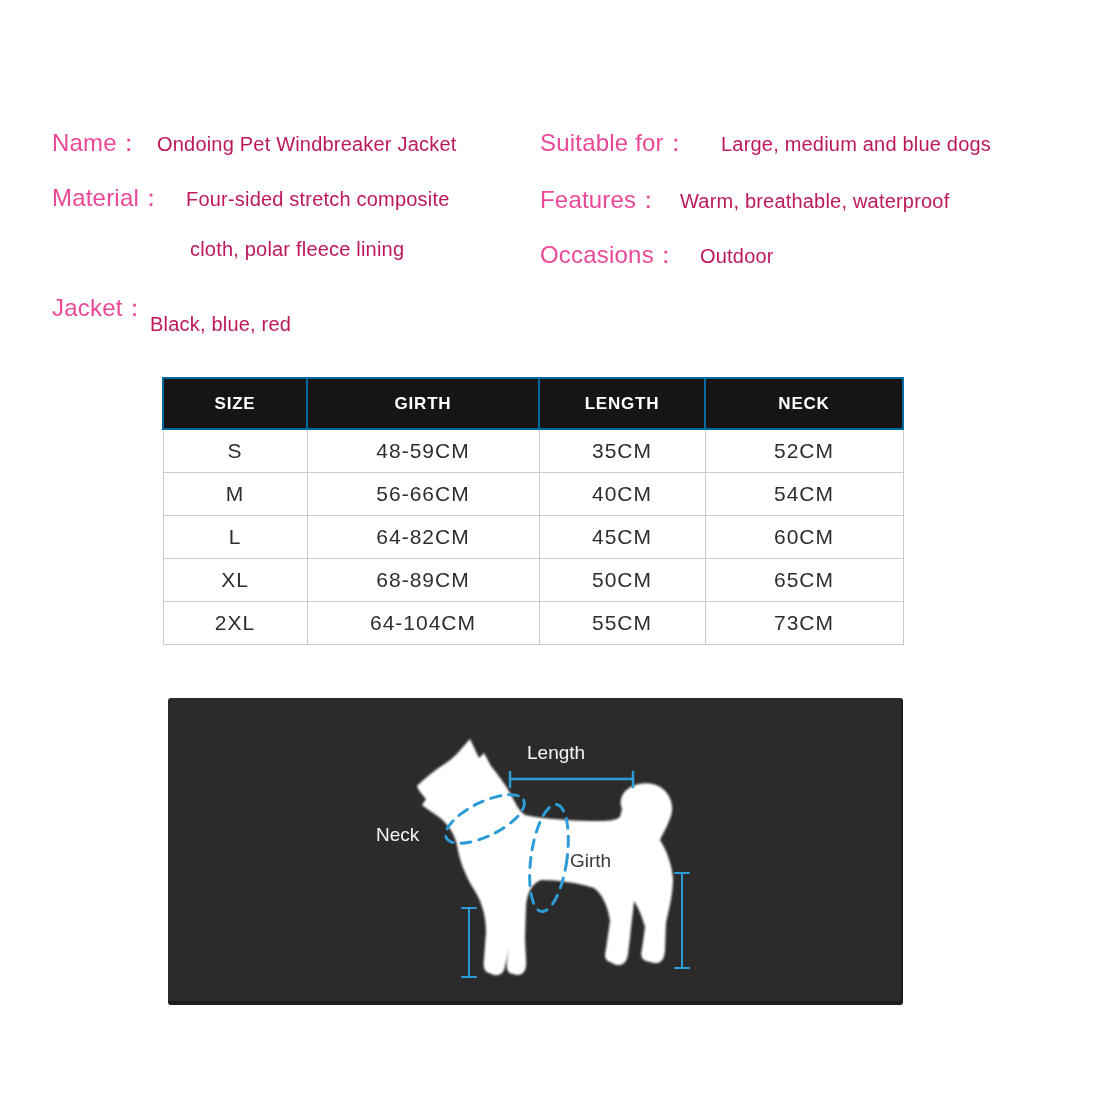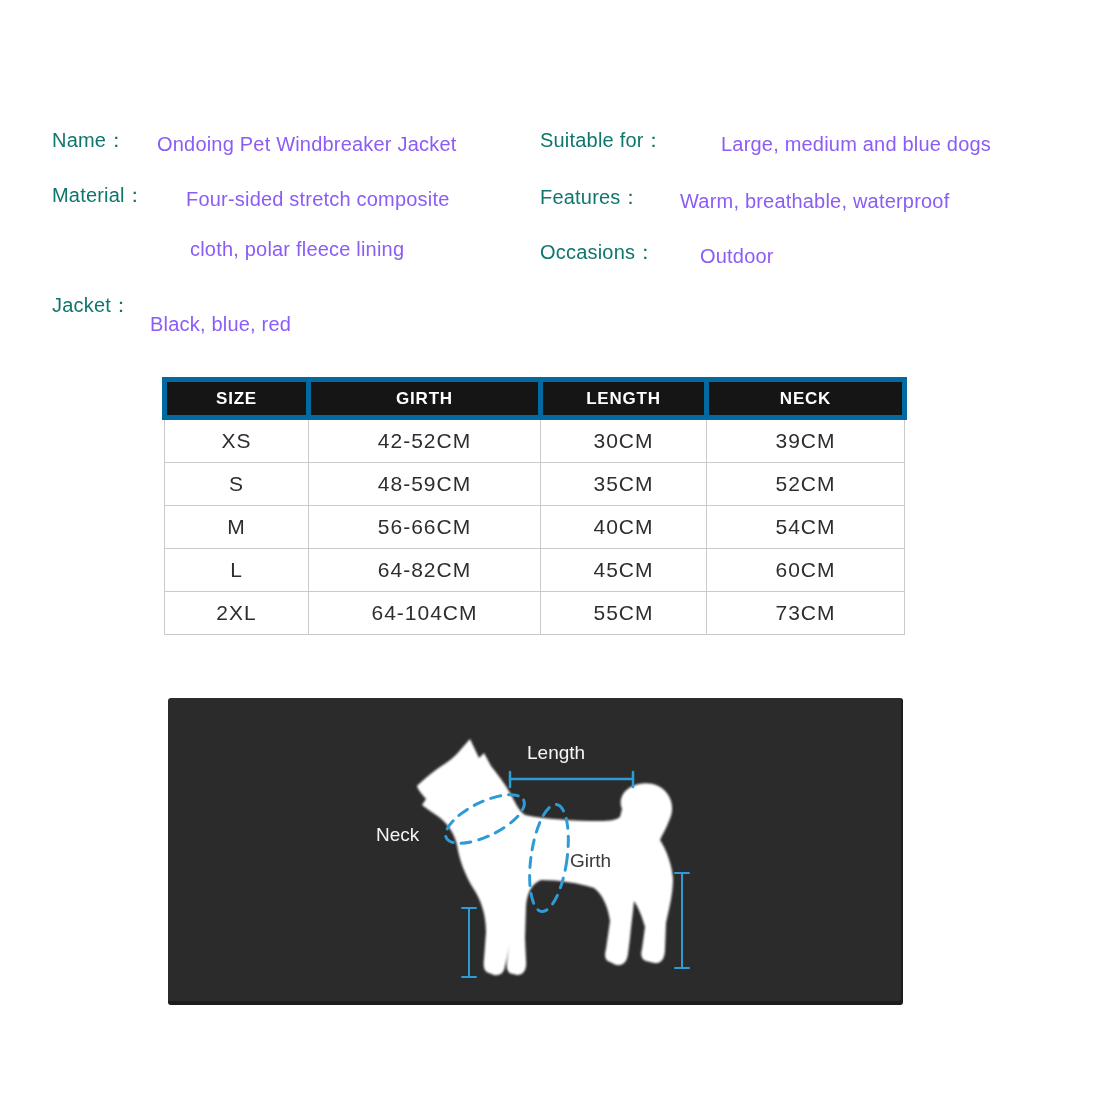--- a/index.html
+++ b/index.html
@@ -3,36 +3,36 @@
 <meta charset="utf-8">
 <style>
   html,body{margin:0;padding:0;background:#ffffff;}
   body{
     width:1100px;height:1100px;position:relative;overflow:hidden;
     font-family:"Liberation Sans","DejaVu Sans",sans-serif;
     -webkit-font-smoothing:antialiased;
   }
   .abs{position:absolute;}
   
-  .spec-label{font-size:20px;color:#0f766e;white-space:nowrap;letter-spacing:0.2px;text-align:center;}
-  .spec-value{font-size:20px;color:#8b5cf6;white-space:nowrap;letter-spacing:0.2px;}
+  .spec-label{font-size:24px;color:#ec4899;white-space:nowrap;letter-spacing:0.2px;text-align:center;}
+  .spec-value{font-size:20px;color:#be185d;white-space:nowrap;letter-spacing:0.2px;}
   
   .size-table{
     position:absolute;left:162px;top:377px;width:740px;
     border-collapse:collapse;table-layout:fixed;
     font-family:"Liberation Sans","DejaVu Sans",sans-serif;
   }
   .size-table col.c1{width:144px;}
   .size-table col.c2{width:232px;}
   .size-table col.c3{width:166px;}
   .size-table col.c4{width:198px;}
   .size-table th{
     background:#151515;color:#ffffff;font-size:17px;font-weight:bold;
-    letter-spacing:0.8px;height:33px;padding:0;text-align:center;
-    border:5px solid #0369a1;
+    letter-spacing:0.8px;height:33px;padding:8px;text-align:center;
+    border:2px solid #0369a1;
   }
   .size-table td{
     height:42px;padding:0;text-align:center;font-size:21px;color:#2e2e2e;
     letter-spacing:1px;border:1px solid #cacaca;background:#ffffff;
   }
   
   .panel{
     position:absolute;left:168px;top:698px;width:735px;height:307px;
     background:#2b2b2b;border-radius:3px;
     box-shadow:inset -2px -4px 0 rgba(0,0,0,0.35);
@@ -74,42 +74,42 @@
   <thead>
     <tr>
       <th>SIZE</th>
       <th>GIRTH</th>
       <th>LENGTH</th>
       <th>NECK</th>
     </tr>
   </thead>
   <tbody>
     <tr>
-      <td>XS</td>
-      <td>42-52CM</td>
-      <td>30CM</td>
-      <td>39CM</td>
-    </tr>
-    <tr>
       <td>S</td>
       <td>48-59CM</td>
       <td>35CM</td>
       <td>52CM</td>
     </tr>
     <tr>
       <td>M</td>
       <td>56-66CM</td>
       <td>40CM</td>
       <td>54CM</td>
     </tr>
     <tr>
       <td>L</td>
       <td>64-82CM</td>
       <td>45CM</td>
       <td>60CM</td>
+    </tr>
+    <tr>
+      <td>XL</td>
+      <td>68-89CM</td>
+      <td>50CM</td>
+      <td>65CM</td>
     </tr>
     <tr>
       <td>2XL</td>
       <td>64-104CM</td>
       <td>55CM</td>
       <td>73CM</td>
     </tr>
   </tbody>
 </table>
 

